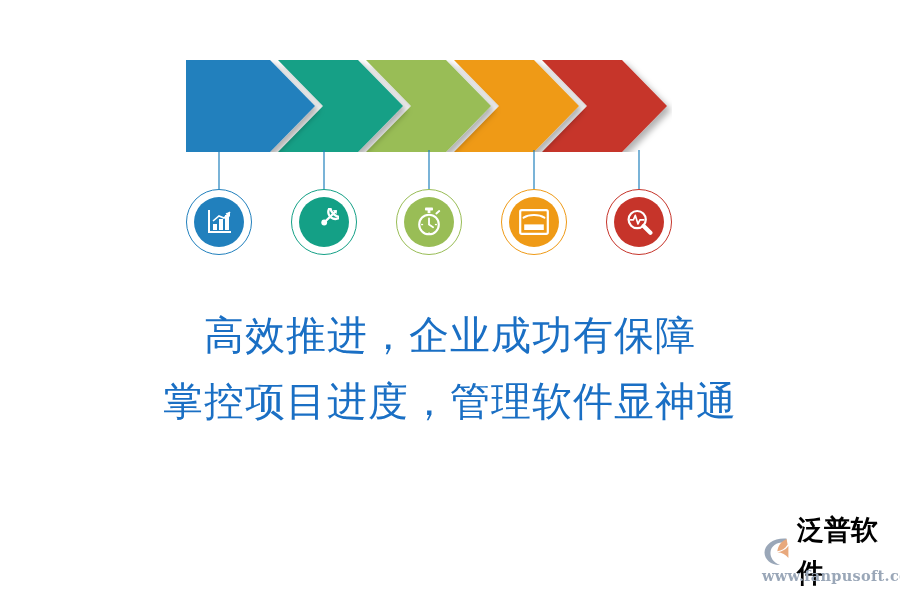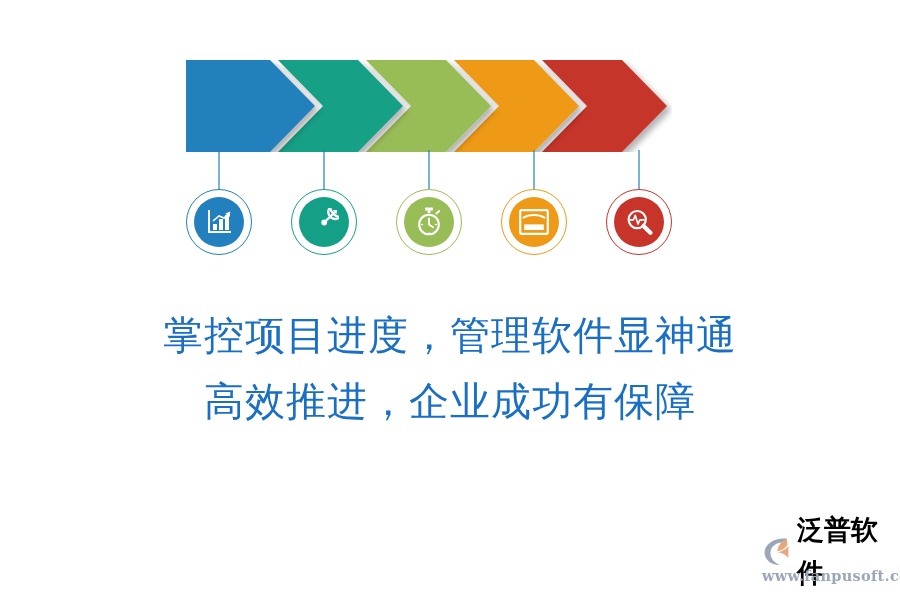--- a/index.html
+++ b/index.html
@@ -253,22 +253,22 @@
           <circle cx="12.2" cy="11.6" r="8.6" fill="none" stroke="#ffffff" stroke-width="2.2"></circle>
           <path d="M5.6,11.8 H8.5 L10.3,7.4 L13.0,16.0 L14.9,11.8 H18.8" fill="none" stroke="#ffffff" stroke-width="1.7" stroke-linecap="round" stroke-linejoin="round"></path>
           <path d="M18.6,18.0 L25.4,24.8" stroke="#ffffff" stroke-width="4.2" stroke-linecap="round" fill="none"></path>
         </svg>
       </span>
     </div>
 
   </div>
 
   <div class="headline">
+    <span class="line">高效推进，企业成功有保障</span>
     <span class="line">掌控项目进度，管理软件显神通</span>
-    <span class="line">高效推进，企业成功有保障</span>
   </div>
 
   <div class="brand">
     <div class="brand-top">
       <span class="brand-mark">
         <svg width="33" height="31" viewBox="0 0 33 31" xmlns="http://www.w3.org/2000/svg">
           <path d="M24.5,2.5 C12.5,1.5 2.5,8 2.5,16.5 C2.5,24 10,29.5 18,29 C11.5,26.5 8,21.5 8.5,16 C9,10 15.5,5.5 24.5,6.5 Z" fill="#9aa7b8"></path>
           <path d="M24.6,3.0 C19.5,5.2 16.0,9.6 15.3,15.2 C19.6,15.0 23.3,12.6 25.6,8.6 Z" fill="#e8a87c"></path>
           <path d="M15.4,16.2 C19.9,16.4 23.9,18.6 26.4,22.0 L26.4,9.8 C24.3,13.3 20.2,15.8 15.4,16.2 Z" fill="#e8a87c"></path>
         </svg>

